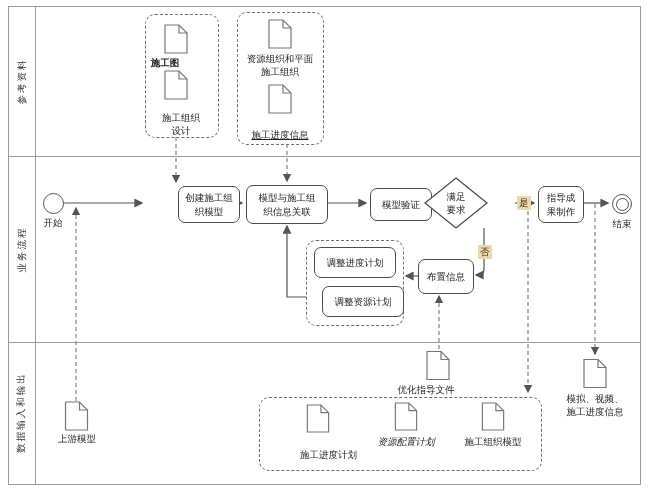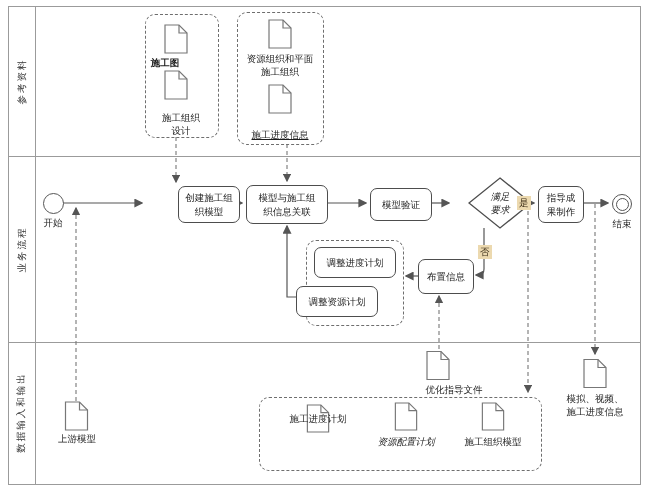--- a/index.html
+++ b/index.html
@@ -114,21 +114,21 @@
 
 <div class="abs event-circle start" style="left:43px;top:193px;width:19px;height:19px;"></div>
 <div class="abs doc-label" style="left:39px;top:216px;width:28px;">开始</div>
 
 <div class="abs task" style="left:146px;top:186px;width:60px;height:35px;margin-left:32px;">创建施工组
 织模型</div>
 <div class="abs task" style="left:246px;top:185px;width:80px;height:37px;">模型与施工组
 织信息关联</div>
 <div class="abs task" style="left:370px;top:188px;width:60px;height:31px;">模型验证</div>
 
-<div class="abs" style="left:468px;top:177px;width:64px;height:52px;font-style:italic;">
+<div class="abs" style="left:424px;top:177px;width:64px;height:52px;">
   <svg width="64" height="52" viewBox="0 0 64 52">
       <polygon points="32,1 63,26 32,51 1,26" fill="#fff" stroke="#4d4d4d" stroke-width="1.3"></polygon>
     </svg>
   <div class="abs gateway-label" style="left:0;top:0;width:64px;height:52px;">满足
 要求</div>
 </div>
 <div class="abs badge" style="left:517px;top:196px;">是</div>
 <div class="abs badge" style="left:478px;top:245px;">否</div>
 
 <div class="abs task" style="left:538px;top:186px;width:44px;height:35px;text-align:right;">指导成
@@ -136,46 +136,46 @@
 
 <div class="abs event-circle end-outer" style="left:612px;top:194px;width:18px;height:18px;">
     <div class="end-inner"></div>
   </div>
 <div class="abs doc-label" style="left:607px;top:217px;width:30px;">结束</div>
 
 <div class="abs task" style="left:418px;top:259px;width:54px;height:33px;">布置信息</div>
 
 <div class="abs group" style="left:306px;top:240px;width:96px;height:84px;"></div>
 <div class="abs task" style="left:314px;top:247px;width:80px;height:29px;">调整进度计划</div>
-<div class="abs task" style="left:296px;top:286px;width:80px;height:29px;">调整资源计划</div>
+<div class="abs task" style="left:322px;top:286px;width:80px;height:29px;">调整资源计划</div>
 
 <span class="abs" style="left:64px;top:401px;">
   <svg width="25" height="30" viewBox="0 0 24 30">
       <path d="M1 1 h14 l8 8 v20 h-22 z" fill="#fff" stroke="#777" stroke-width="1.2"></path>
       <path d="M15 1 v8 h8" fill="none" stroke="#777" stroke-width="1.2"></path>
     </svg>
 </span>
 <div class="abs doc-label" style="left:49px;top:432px;width:56px;">上游模型</div>
 
 <span class="abs" style="left:426px;top:350px;">
   <svg width="24" height="31" viewBox="0 0 24 30">
       <path d="M1 1 h14 l8 8 v20 h-22 z" fill="#fff" stroke="#777" stroke-width="1.2"></path>
       <path d="M15 1 v8 h8" fill="none" stroke="#777" stroke-width="1.2"></path>
     </svg>
 </span>
-<div class="abs doc-label" style="left:416px;top:383px;width:76px;">优化指导文件</div>
+<div class="abs doc-label" style="left:388px;top:383px;width:76px;">优化指导文件</div>
 
 <div class="abs group" style="left:259px;top:397px;width:281px;height:72px;"></div>
 <span class="abs" style="left:306px;top:404px;">
   <svg width="24" height="29" viewBox="0 0 24 30">
       <path d="M1 1 h14 l8 8 v20 h-22 z" fill="#fff" stroke="#777" stroke-width="1.2"></path>
       <path d="M15 1 v8 h8" fill="none" stroke="#777" stroke-width="1.2"></path>
     </svg>
 </span>
-<div class="abs doc-label" style="left:279px;top:412px;width:78px;">施工进度计划</div>
+<div class="abs doc-label" style="left:279px;top:448px;width:78px;text-align:right;">施工进度计划</div>
 <span class="abs" style="left:394px;top:402px;">
   <svg width="24" height="29" viewBox="0 0 24 30">
       <path d="M1 1 h14 l8 8 v20 h-22 z" fill="#fff" stroke="#777" stroke-width="1.2"></path>
       <path d="M15 1 v8 h8" fill="none" stroke="#777" stroke-width="1.2"></path>
     </svg>
 </span>
 <div class="abs doc-label" style="left:367px;top:435px;width:78px;font-style:italic;">资源配置计划</div>
 <span class="abs" style="left:481px;top:402px;">
   <svg width="24" height="29" viewBox="0 0 24 30">
       <path d="M1 1 h14 l8 8 v20 h-22 z" fill="#fff" stroke="#777" stroke-width="1.2"></path>

